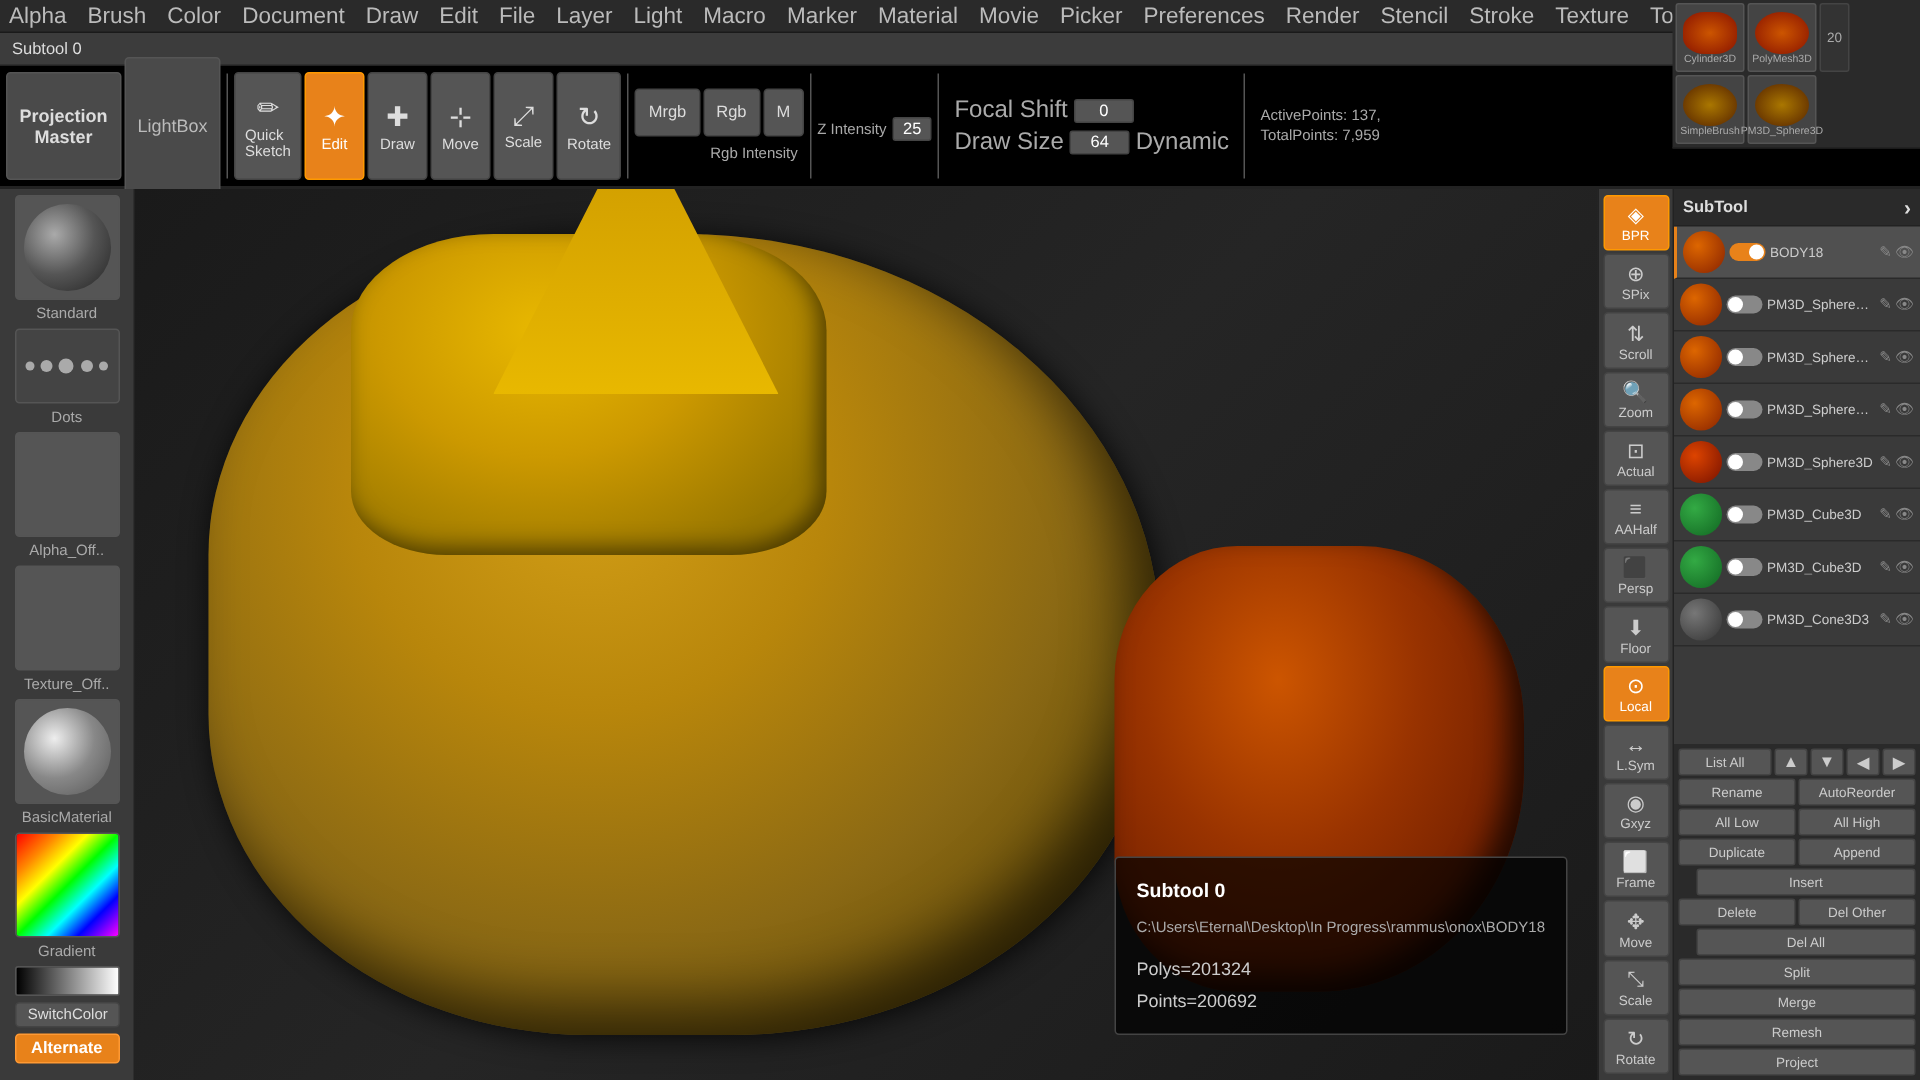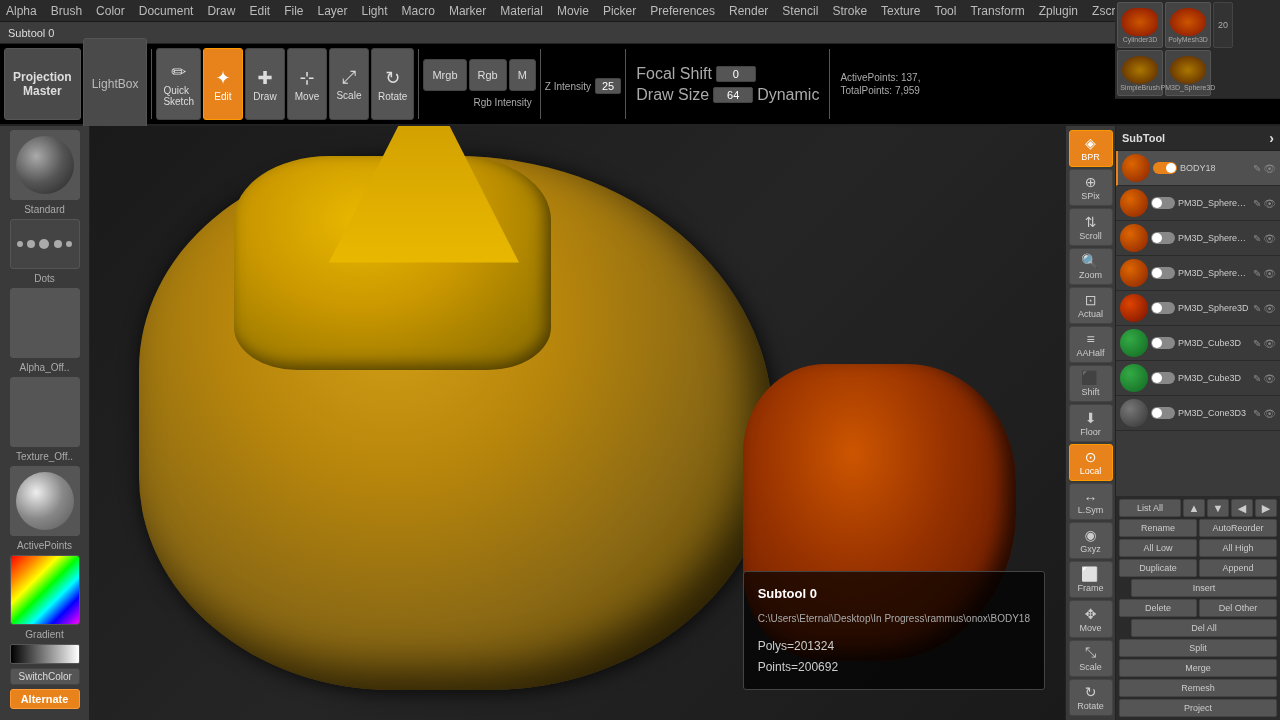--- a/index.html
+++ b/index.html
@@ -20,21 +20,21 @@
       background: #2a2a2a;
       height: 22px;
       display: flex;
       align-items: center;
       padding: 0 6px;
       gap: 14px;
       border-bottom: 1px solid #1a1a1a;
     }
     .menu-item {
       color: #bbb;
-      font-size: 12px;
+      font-size: 15px;
       cursor: pointer;
     }
 
     
     #subtool-bar {
       background: #3c3c3c;
       height: 22px;
       display: flex;
       align-items: center;
       padding: 0 8px;
@@ -720,21 +720,21 @@
     </div>
     <div class="panel-label">Alpha_Off..</div>
 
     <div class="texture-preview">
     </div>
     <div class="panel-label">Texture_Off..</div>
 
     <div class="material-sphere">
       <div class="mat-sphere"></div>
     </div>
-    <div class="panel-label">ActivePoints</div>
+    <div class="panel-label">BasicMaterial</div>
 
     <div class="color-picker">
       <div style="width:100%;height:100%;background:linear-gradient(135deg, #ff0000 0%, #ff8800 20%, #ffff00 35%, #00ff00 50%, #00ffff 65%, #0000ff 80%, #ff00ff 100%);"></div>
     </div>
 
     <div class="panel-label">Gradient</div>
     <div class="gradient-bar"></div>
 
     <div class="switch-color-btn">SwitchColor</div>
 
@@ -781,21 +781,21 @@
     <div class="rt-btn">
       <span class="rt-icon">⊡</span>
       <span>Actual</span>
     </div>
     <div class="rt-btn">
       <span class="rt-icon">≡</span>
       <span>AAHalf</span>
     </div>
     <div class="rt-btn">
       <span class="rt-icon">⬛</span>
-      <span>Shift</span>
+      <span>Persp</span>
     </div>
     <div class="rt-btn">
       <span class="rt-icon">⬇</span>
       <span>Floor</span>
     </div>
     <div class="rt-btn active-rt">
       <span class="rt-icon">⊙</span>
       <span>Local</span>
     </div>
     <div class="rt-btn">

